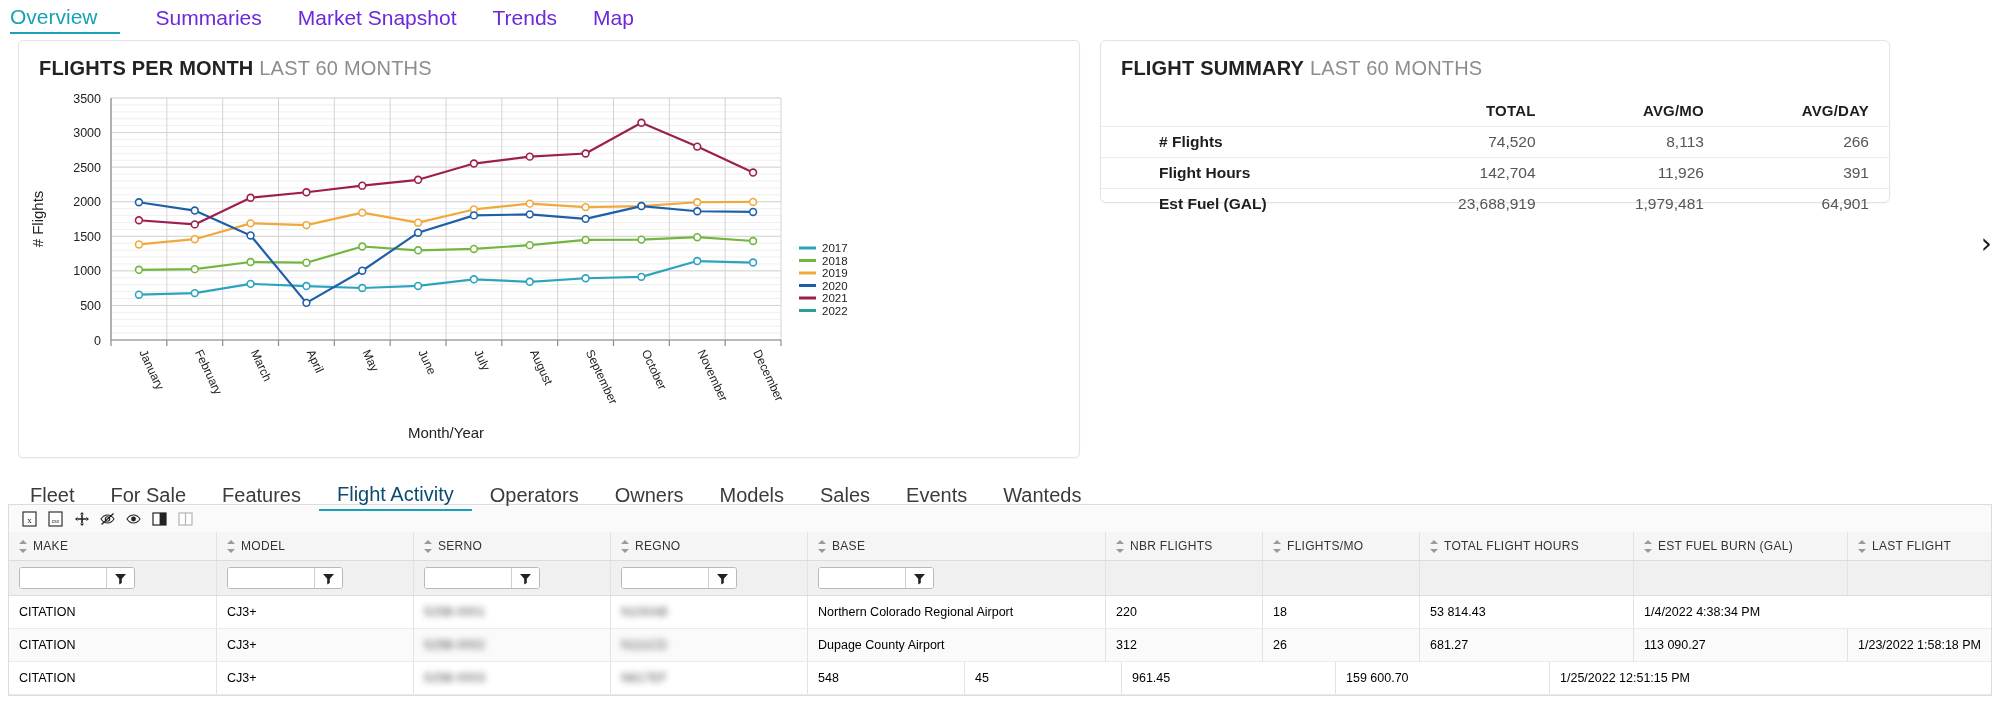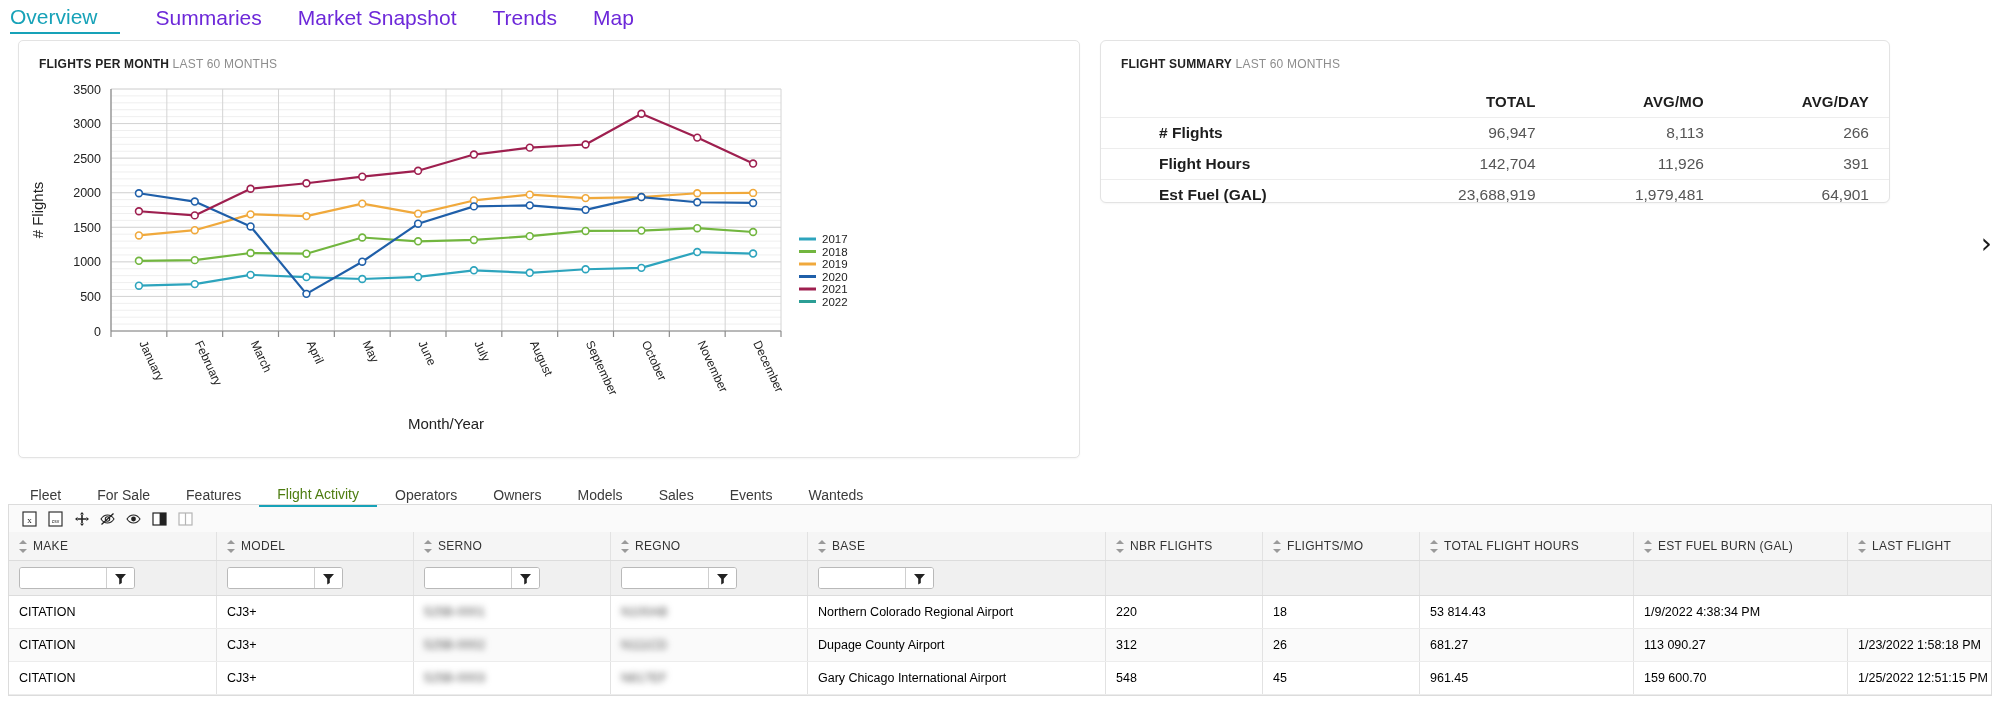--- a/index.html
+++ b/index.html
@@ -41,21 +41,21 @@
     gap: 20px;
     position: relative;
   }
   .card {
     background: #fff;
     border: 1px solid #e3e3e3;
     border-radius: 5px;
     box-shadow: 0 1px 2px rgba(0,0,0,0.04);
   }
   .card-title {
-    font-size: 12px;
+    font-size: 20px;
     letter-spacing: .2px;
     padding: 16px 0 0 20px;
     color: #222;
   }
   .card-title .strong { font-weight: bold; }
   .card-title .muted { color: #8d8d8d; font-weight: normal; }
 
   #chart-card { width: 1062px; height: 418px; position: relative; }
   #summary-card { width: 790px; height: 163px; position: relative; border-radius: 6px; }
 
@@ -105,26 +105,26 @@
     line-height: 1;
   }
 
   
   .subnav {
     display: flex; align-items: center;
     padding: 14px 0 12px 12px;
     height: 46px;
   }
   .subnav .navitem {
-    font-size: 14px; color: #3b3b3b;
+    font-size: 20px; color: #3b3b3b;
     padding: 0 18px 3px 18px;
     cursor: pointer; white-space: nowrap; margin-top: 29px;
   }
   .subnav .navitem.active {
-    color: #4d7c0f;
+    color: #0c4a6e;
     border-bottom: 2px solid #17a2b8;
   }
 
   
   .gridtoolbar {
     border: 1px solid #dcdcdc;
     border-bottom: none;
     background: #fafafa;
     height: 28px;
     display: flex; align-items: center;
@@ -433,21 +433,21 @@
         <tr>
           <th class="lbl"></th>
           <th>TOTAL</th>
           <th>AVG/MO</th>
           <th>AVG/DAY</th>
         </tr>
       </thead>
       <tbody>
         <tr>
           <td class="lbl"># Flights</td>
-          <td>96,947</td>
+          <td>74,520</td>
           <td>8,113</td>
           <td>266</td>
         </tr>
         <tr>
           <td class="lbl">Flight Hours</td>
           <td>142,704</td>
           <td>11,926</td>
           <td>391</td>
         </tr>
         <tr>
@@ -630,21 +630,21 @@
     <div class="cell c2">
         <span class="blurred">525B-0001</span>
       </div>
     <div class="cell c3">
         <span class="blurred">N100AB</span>
       </div>
     <div class="cell c4">Northern Colorado Regional Airport</div>
     <div class="cell c5">220</div>
     <div class="cell c6">18</div>
     <div class="cell c8">53 814.43</div>
-    <div class="cell c9">1/9/2022 4:38:34 PM</div>
+    <div class="cell c9">1/4/2022 4:38:34 PM</div>
   </div>
 
   <div class="gridrow data alt">
     <div class="cell c0">CITATION</div>
     <div class="cell c1">CJ3+</div>
     <div class="cell c2">
         <span class="blurred">525B-0002</span>
       </div>
     <div class="cell c3">
         <span class="blurred">N111CD</span>
@@ -659,21 +659,20 @@
 
   <div class="gridrow data">
     <div class="cell c0">CITATION</div>
     <div class="cell c1">CJ3+</div>
     <div class="cell c2">
         <span class="blurred">525B-0003</span>
       </div>
     <div class="cell c3">
         <span class="blurred">N817EF</span>
       </div>
-    <div class="cell c4">Gary Chicago International Airport</div>
     <div class="cell c5">548</div>
     <div class="cell c6">45</div>
     <div class="cell c7">961.45</div>
     <div class="cell c8">159 600.70</div>
     <div class="cell c9">1/25/2022 12:51:15 PM</div>
   </div>
 
 </div>
 
 </body></html>

